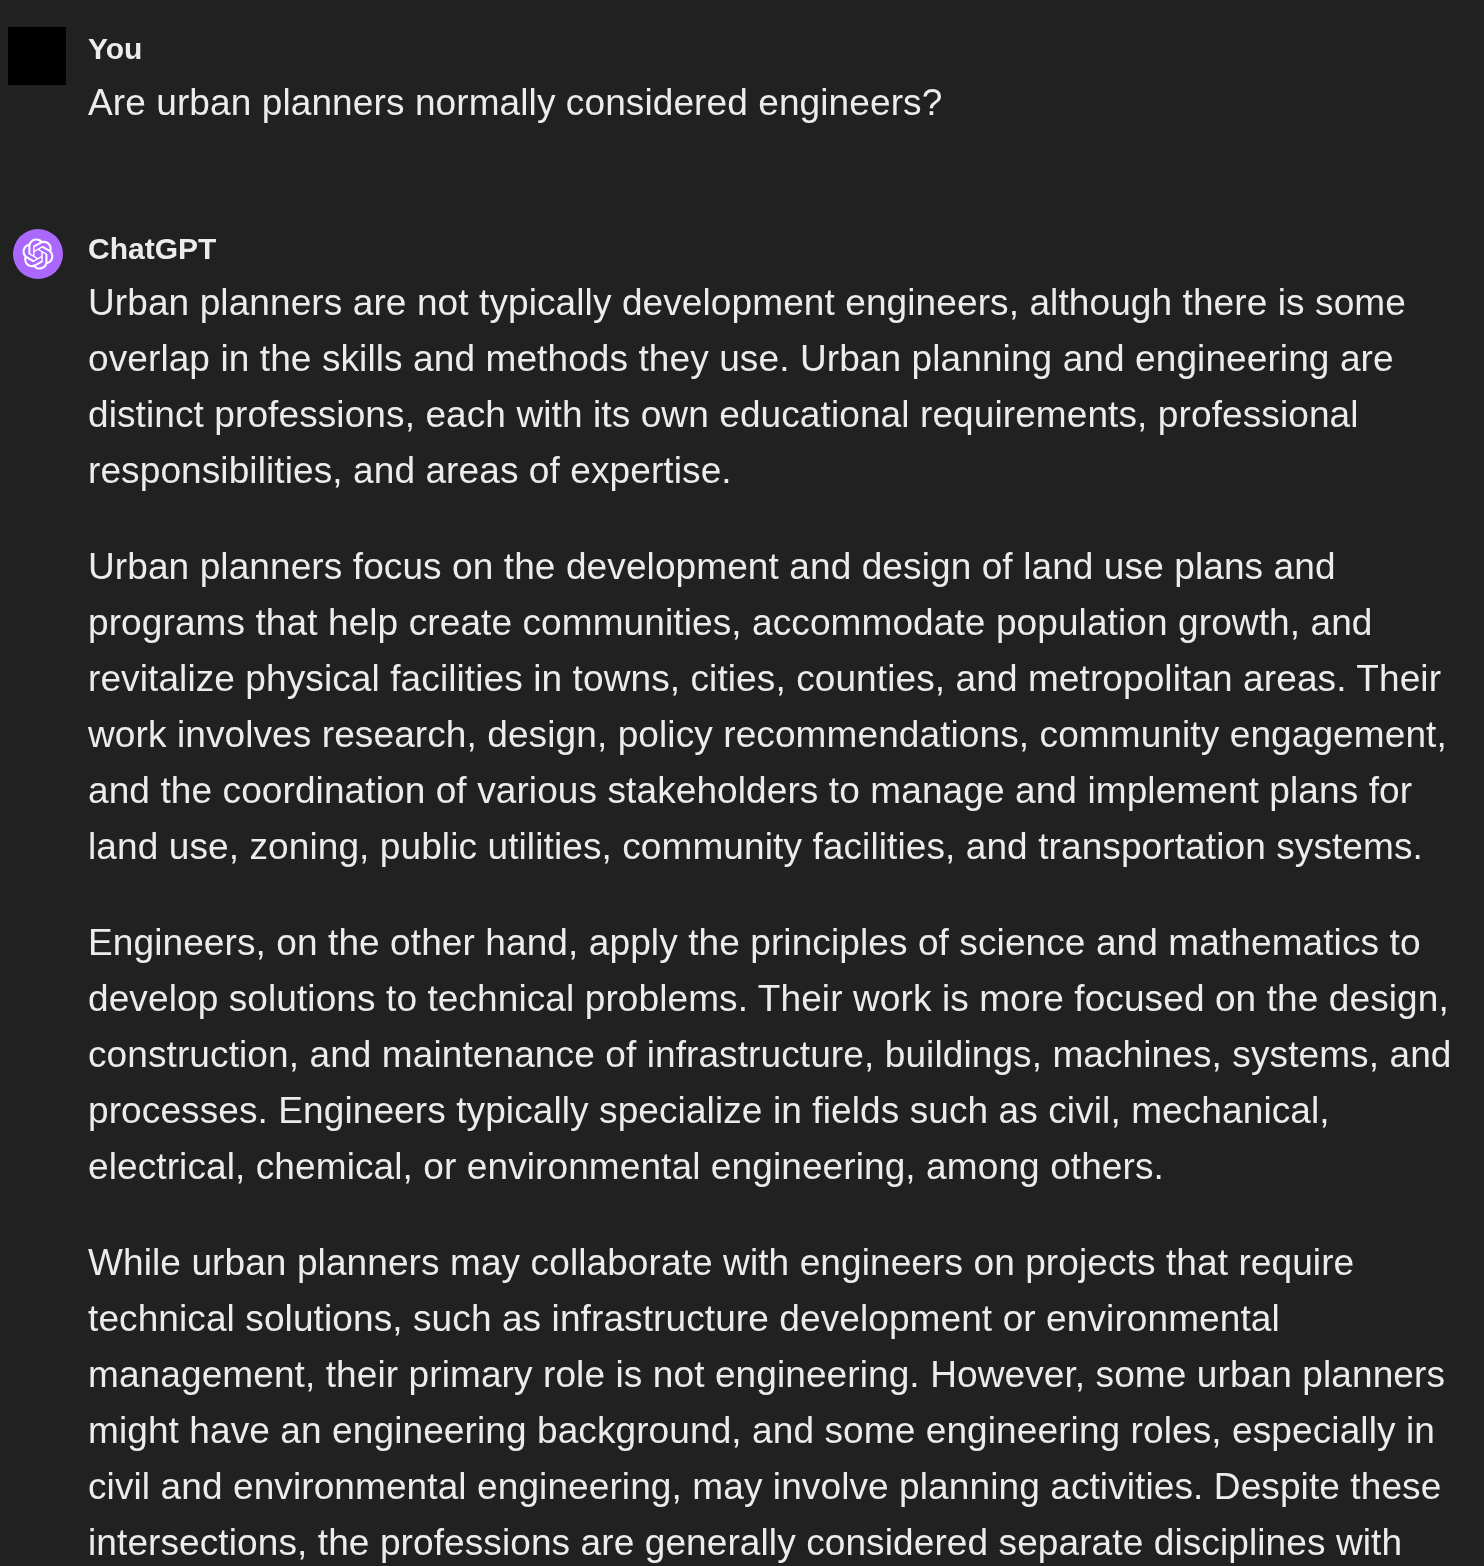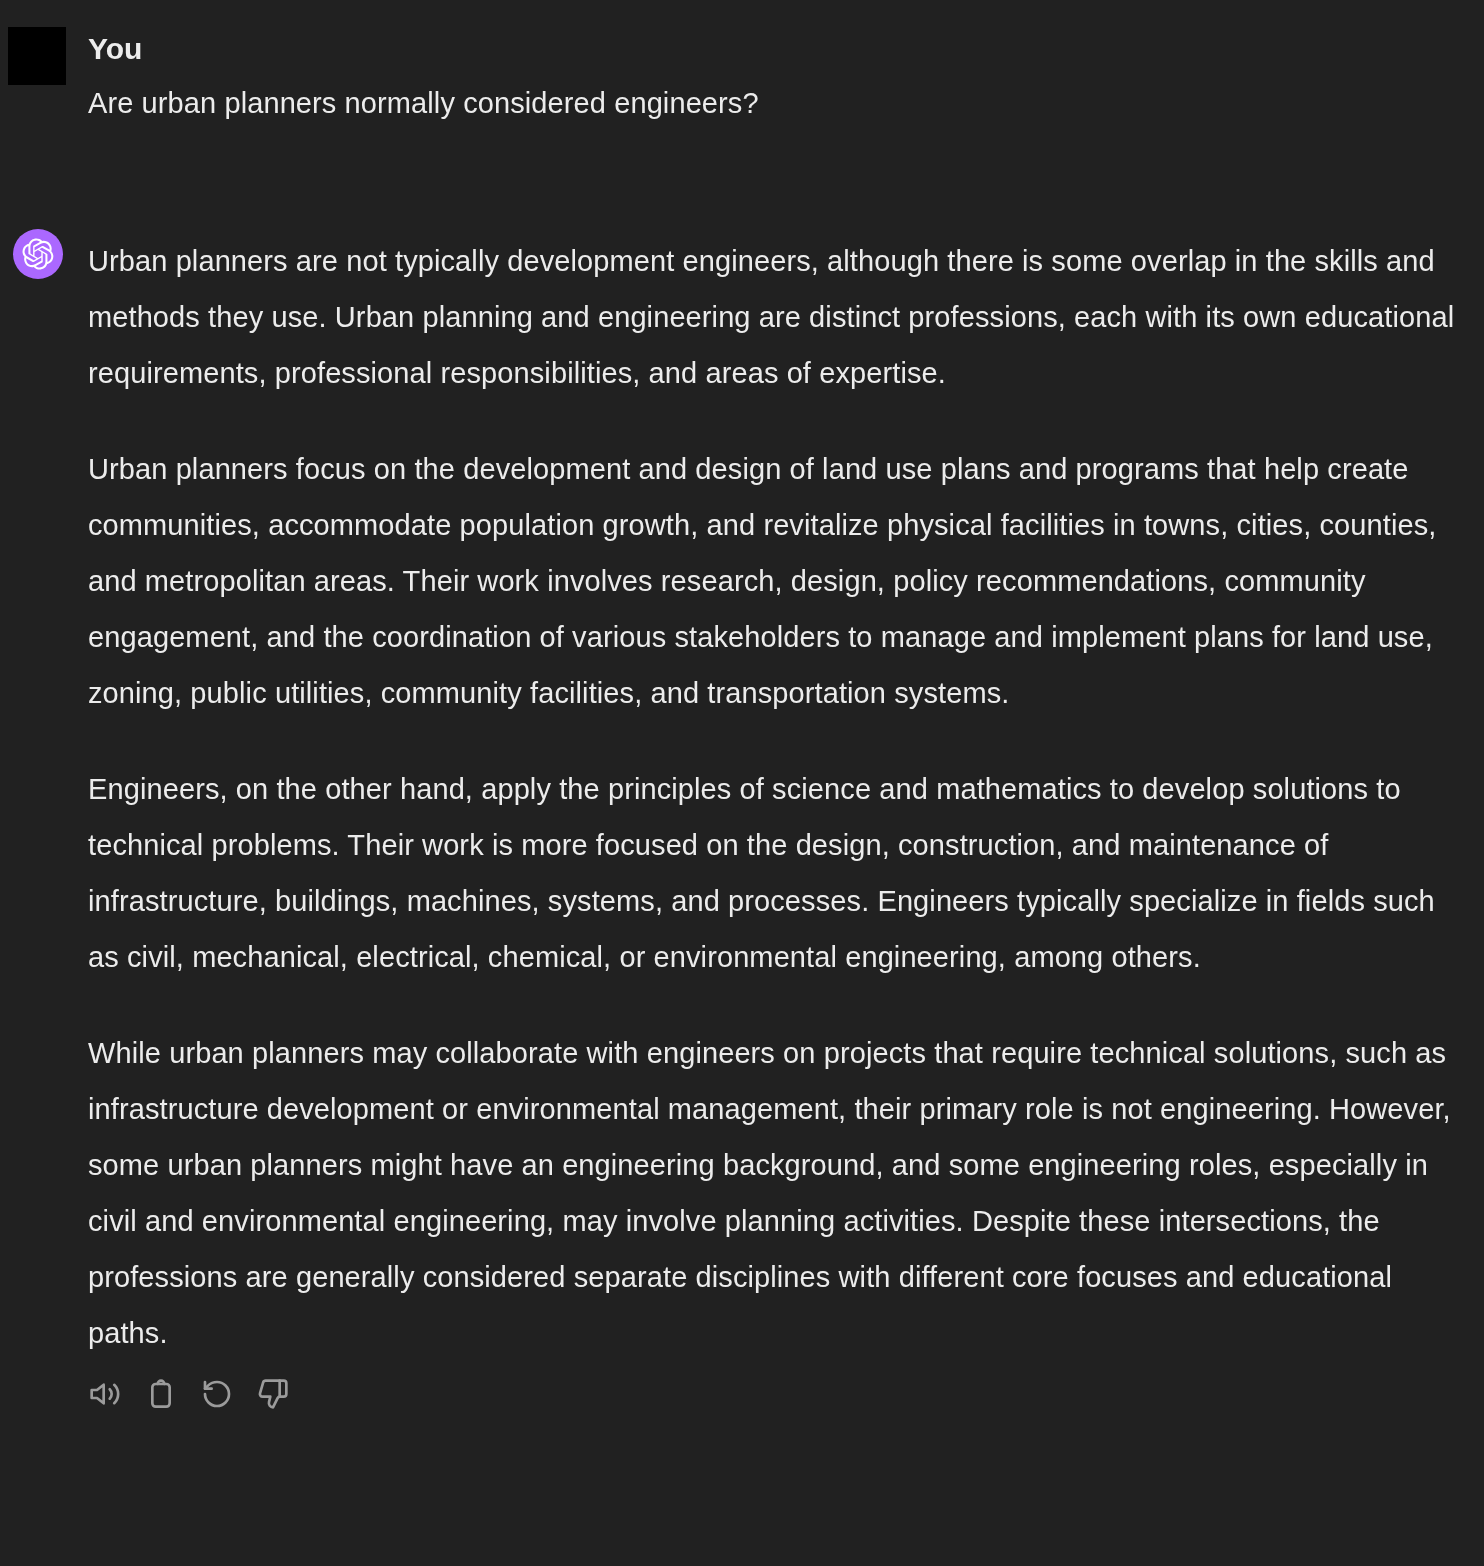--- a/index.html
+++ b/index.html
@@ -51,21 +51,21 @@
   .content { flex: 1; min-width: 0; max-width: 1380px; }
   .author {
     margin: 2px 0 0 0;
     font-size: 30px;
     font-weight: 700;
     line-height: 40px;
     color: var(--text);
   }
   .msg-text p {
     margin: 6px 0 0 0;
-    font-size: 29px;
+    font-size: 37px;
     line-height: 56px;
     font-weight: 400;
     color: var(--text);
     letter-spacing: 0.1px;
   }
   .msg-text p + p { margin-top: 40px; }
   .actions {
     display: flex;
     align-items: center;
     gap: 22px;
@@ -116,20 +116,21 @@
     <div class="avatar-col">
       <div class="assistant-avatar">
         <span>
           <svg viewBox="0 0 41 41" fill="#ffffff" xmlns="http://www.w3.org/2000/svg">
             <path d="M37.5324 16.8707C37.9808 15.5241 38.1363 14.0974 37.9886 12.6859C37.8409 11.2744 37.3934 9.91076 36.676 8.68622C35.6126 6.83404 33.9882 5.3676 32.0373 4.4985C30.0864 3.62941 27.9098 3.40259 25.8215 3.85078C24.8796 2.7893 23.7219 1.94125 22.4257 1.36341C21.1295 0.785575 19.7249 0.491269 18.3058 0.500197C16.1708 0.495044 14.0893 1.16803 12.3614 2.42214C10.6335 3.67624 9.34853 5.44666 8.6917 7.47815C7.30085 7.76286 5.98686 8.3414 4.8377 9.17505C3.68854 10.0087 2.73073 11.0782 2.02839 12.312C0.956464 14.1591 0.498905 16.2988 0.721698 18.4228C0.944492 20.5467 1.83612 22.5449 3.268 24.1293C2.81966 25.4759 2.66413 26.9026 2.81182 28.3141C2.95951 29.7256 3.40701 31.0892 4.12437 32.3138C5.18791 34.1659 6.8123 35.6322 8.76321 36.5013C10.7141 37.3704 12.8907 37.5973 14.9789 37.1492C15.9208 38.2107 17.0786 39.0587 18.3747 39.6366C19.6709 40.2144 21.0755 40.5087 22.4946 40.4998C24.6307 40.5054 26.7133 39.8321 28.4418 38.5772C30.1704 37.3223 31.4556 35.5506 32.1119 33.5179C33.5027 33.2332 34.8167 32.6547 35.9659 31.821C37.115 30.9874 38.0728 29.9178 38.7752 28.684C39.8458 26.8371 40.3023 24.6979 40.0789 22.5748C39.8556 20.4517 38.9639 18.4544 37.5324 16.8707ZM22.4978 37.8849C20.7443 37.8874 19.0459 37.2733 17.6994 36.1501C17.7601 36.117 17.8666 36.0586 17.936 36.0161L25.9004 31.4156C26.1003 31.3019 26.2663 31.137 26.3813 30.9378C26.4964 30.7386 26.5563 30.5124 26.5549 30.2825V19.0542L29.9213 20.998C29.9389 21.0068 29.9541 21.0198 29.9656 21.0359C29.977 21.052 29.9842 21.0707 29.9867 21.0902V30.3889C29.9842 32.375 29.1946 34.2791 27.7909 35.6841C26.3872 37.0892 24.4838 37.8806 22.4978 37.8849ZM6.39227 31.0064C5.51397 29.4888 5.19742 27.7107 5.49804 25.9832C5.55718 26.0187 5.66048 26.0818 5.73461 26.1244L13.699 30.7248C13.8975 30.8408 14.1233 30.902 14.3532 30.902C14.583 30.902 14.8088 30.8408 15.0073 30.7248L24.731 25.1103V28.9979C24.7321 29.0177 24.7283 29.0376 24.7199 29.0556C24.7115 29.0736 24.6988 29.0893 24.6829 29.1012L16.6317 33.7497C14.9096 34.7416 12.8643 35.0097 10.9447 34.4954C9.02506 33.9811 7.38785 32.7263 6.39227 31.0064ZM4.29707 13.6194C5.17156 12.0998 6.55279 10.9364 8.19885 10.3327C8.19885 10.4013 8.19491 10.5228 8.19491 10.6071V19.808C8.19351 20.0378 8.25334 20.2638 8.36823 20.4629C8.48312 20.6619 8.64893 20.8267 8.84863 20.9404L18.5723 26.5542L15.206 28.4979C15.1894 28.5089 15.1703 28.5155 15.1505 28.5173C15.1307 28.5191 15.1107 28.516 15.0924 28.5082L7.04046 23.8557C5.32135 22.8601 4.06716 21.2235 3.55289 19.3046C3.03862 17.3858 3.30624 15.3413 4.29707 13.6194ZM31.955 20.0556L22.2312 14.4411L25.5976 12.4981C25.6142 12.4872 25.6333 12.4805 25.6531 12.4787C25.6729 12.4769 25.6928 12.4801 25.7111 12.4879L33.7631 17.1364C34.9967 17.849 36.0017 18.8982 36.6606 20.1613C37.3194 21.4244 37.6047 22.849 37.483 24.2684C37.3613 25.6878 36.8377 27.0432 35.9733 28.1759C35.1089 29.3086 33.9389 30.1717 32.5998 30.6641C32.5998 30.5947 32.5998 30.4733 32.5998 30.3889V21.188C32.6015 20.9586 32.5421 20.7328 32.4279 20.5338C32.3137 20.3348 32.1487 20.1698 31.955 20.0556ZM35.3055 15.0128C35.2464 14.9765 35.1431 14.9142 35.069 14.8717L27.1045 10.2712C26.906 10.1554 26.6803 10.0943 26.4504 10.0943C26.2206 10.0943 25.9948 10.1554 25.7963 10.2712L16.0726 15.8858V11.9982C16.0715 11.9783 16.0753 11.9585 16.0837 11.9405C16.0921 11.9225 16.1048 11.9068 16.1207 11.8949L24.1719 7.25025C25.4053 6.53903 26.8158 6.19376 28.2383 6.25482C29.6608 6.31589 31.0364 6.78077 32.2044 7.59508C33.3723 8.40939 34.2842 9.53945 34.8334 10.8531C35.3826 12.1667 35.5464 13.6095 35.3055 15.0128ZM14.2424 21.9419L10.8752 19.9981C10.8576 19.9893 10.8423 19.9763 10.8309 19.9602C10.8195 19.9441 10.8122 19.9254 10.8098 19.9058V10.6071C10.8107 9.18295 11.2173 7.78848 11.9819 6.58696C12.7466 5.38544 13.8377 4.42659 15.1275 3.82264C16.4173 3.21869 17.8524 2.99464 19.2649 3.1767C20.6775 3.35876 22.0089 3.93941 23.1034 4.85067C23.0427 4.88379 22.937 4.94215 22.8668 4.98473L14.9024 9.58517C14.7025 9.69878 14.5366 9.86356 14.4215 10.0626C14.3065 10.2616 14.2466 10.4877 14.2479 10.7175L14.2424 21.9419ZM16.071 17.9991L20.4018 15.4978L24.7325 17.9975V22.9985L20.4018 25.4983L16.071 22.9985V17.9991Z"></path>
           </svg>
         </span>
       </div>
     </div>
     <div class="content">
+      <h3 class="author">ChatGPT</h3>
       <div class="msg-text">
         <p>Urban planners are not typically development engineers, although there is some overlap in the skills and methods they use. Urban planning and engineering are distinct professions, each with its own educational requirements, professional responsibilities, and areas of expertise.</p>
         <p>Urban planners focus on the development and design of land use plans and programs that help create communities, accommodate population growth, and revitalize physical facilities in towns, cities, counties, and metropolitan areas. Their work involves research, design, policy recommendations, community engagement, and the coordination of various stakeholders to manage and implement plans for land use, zoning, public utilities, community facilities, and transportation systems.</p>
         <p>Engineers, on the other hand, apply the principles of science and mathematics to develop solutions to technical problems. Their work is more focused on the design, construction, and maintenance of infrastructure, buildings, machines, systems, and processes. Engineers typically specialize in fields such as civil, mechanical, electrical, chemical, or environmental engineering, among others.</p>
         <p>While urban planners may collaborate with engineers on projects that require technical solutions, such as infrastructure development or environmental management, their primary role is not engineering. However, some urban planners might have an engineering background, and some engineering roles, especially in civil and environmental engineering, may involve planning activities. Despite these intersections, the professions are generally considered separate disciplines with different core focuses and educational paths.</p>
       </div>
 
       <div class="actions">
         <button class="action-btn">
           <span>

